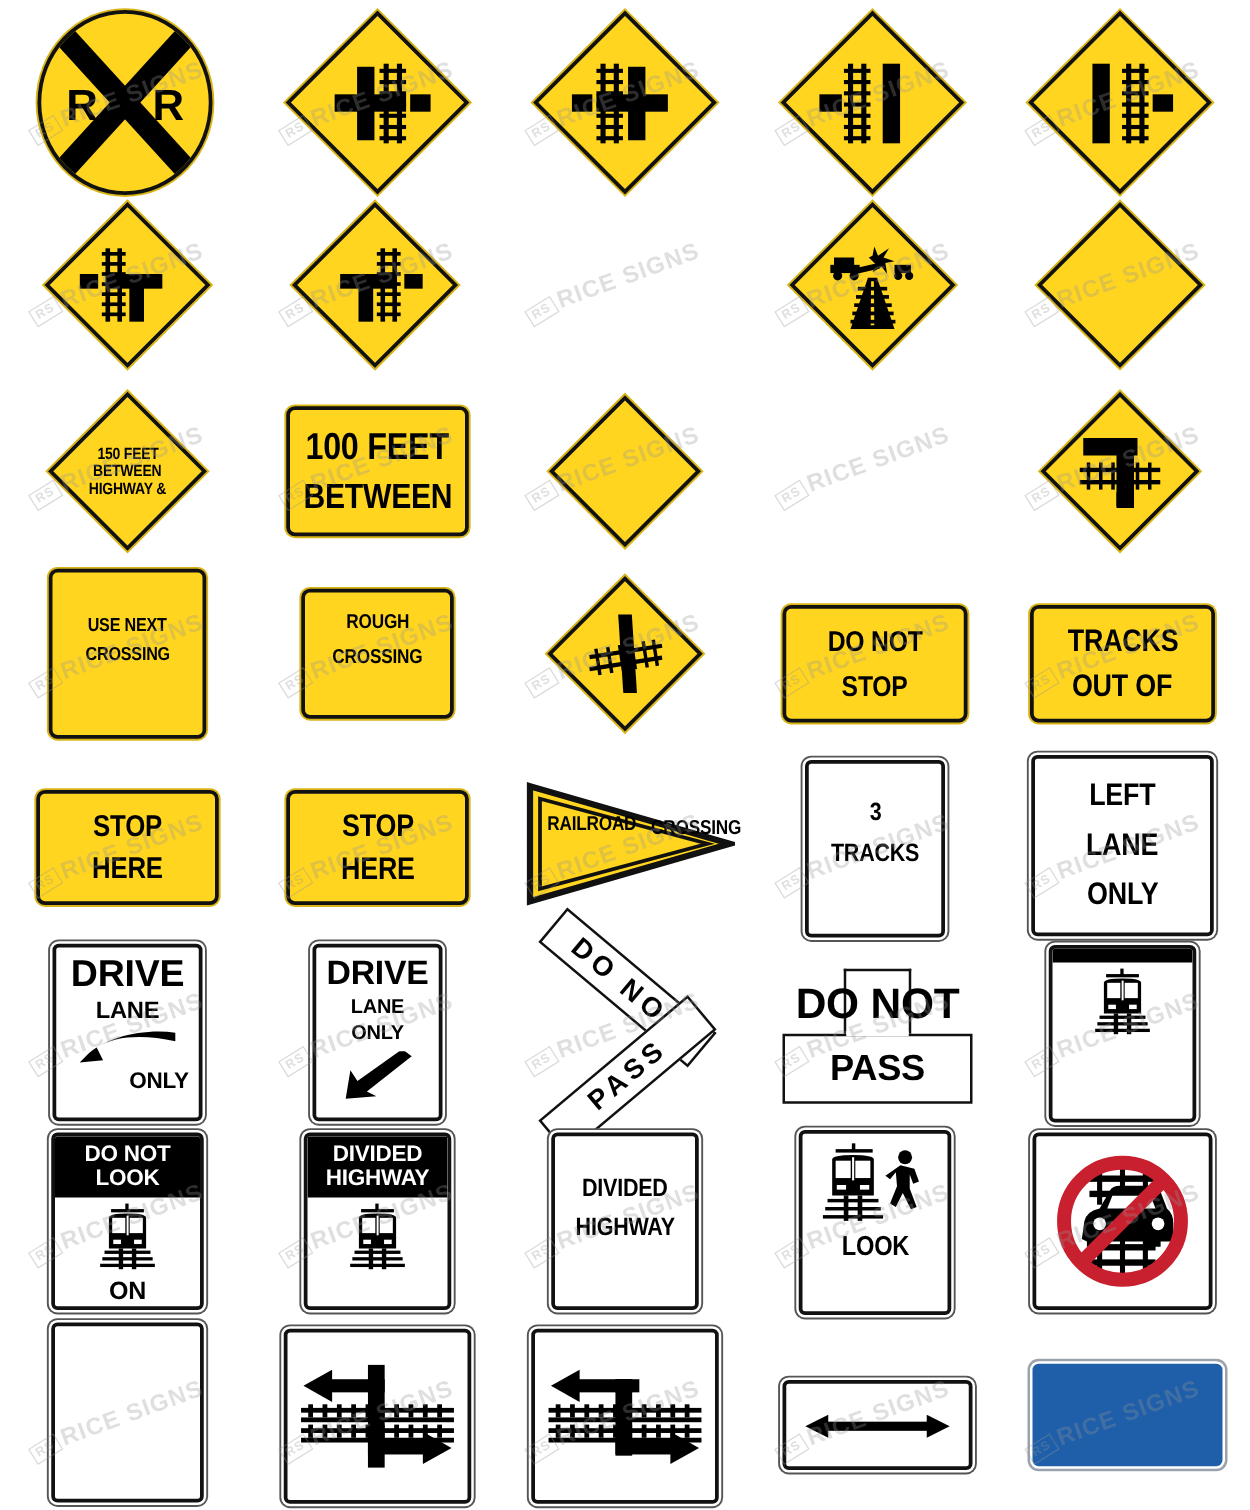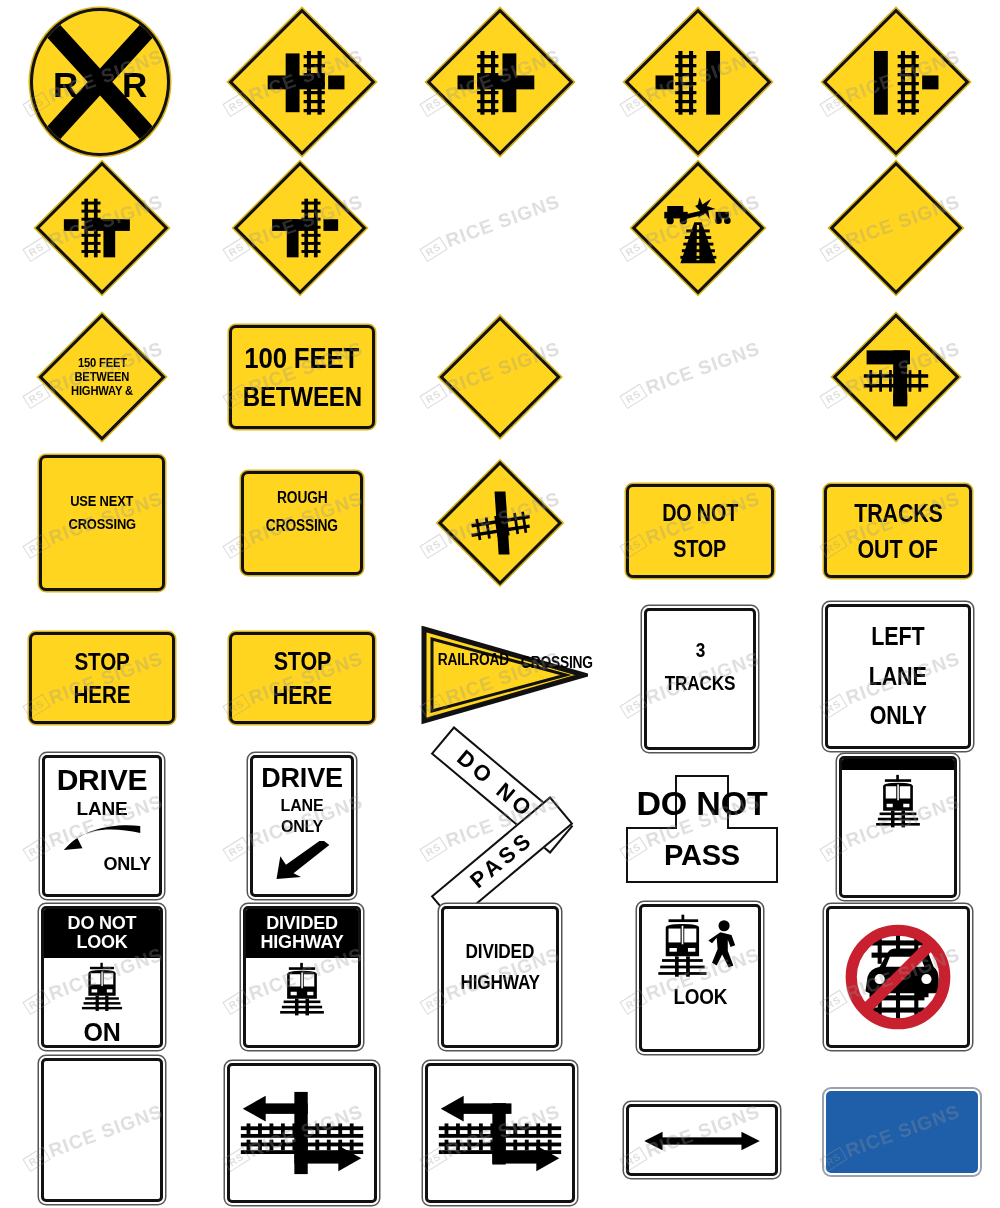--- a/index.html
+++ b/index.html
@@ -532,21 +532,21 @@
         <rect x="37" y="14" width="12" height="14" fill="#fff"></rect>
         <rect x="34.2" y="12" width="1.8" height="18" fill="#fff"></rect>
         <rect x="22" y="34" width="7" height="4" fill="#fff"></rect>
         <rect x="41" y="34" width="7" height="4" fill="#fff"></rect>
         <rect x="14" y="44" width="42" height="3"></rect>
         <rect x="12" y="50" width="46" height="3"></rect>
         <rect x="10" y="56" width="50" height="3"></rect>
         <rect x="27" y="42" width="4" height="19"></rect>
         <rect x="39" y="42" width="4" height="19"></rect>
       </svg>
-      <span class="txt" style="font-size:25px;margin-top:5px;">ON</span>
+      <span class="txt" style="font-size:20px;margin-top:5px;">ON</span>
     </div>
   </div>
 
   <div class="cell" style="left:220px;top:902px;width:164px;height:150px;">
     <div class="wrect" style="width:118px;height:142px;padding:0;justify-content:flex-start;overflow:hidden;box-shadow:0 0 0 2px #fff,0 0 0 3.5px #555;">
       <div style="width:100%;background:#000;padding:5px 0 6px 0;display:flex;flex-direction:column;align-items:center;">
         <span class="txt w" style="font-size:18px;">DIVIDED</span>
         <span class="txt w" style="font-size:18px;">HIGHWAY</span>
       </div>
       <svg viewBox="0 0 70 64" width="62" height="56" style="margin-top:4px;">

